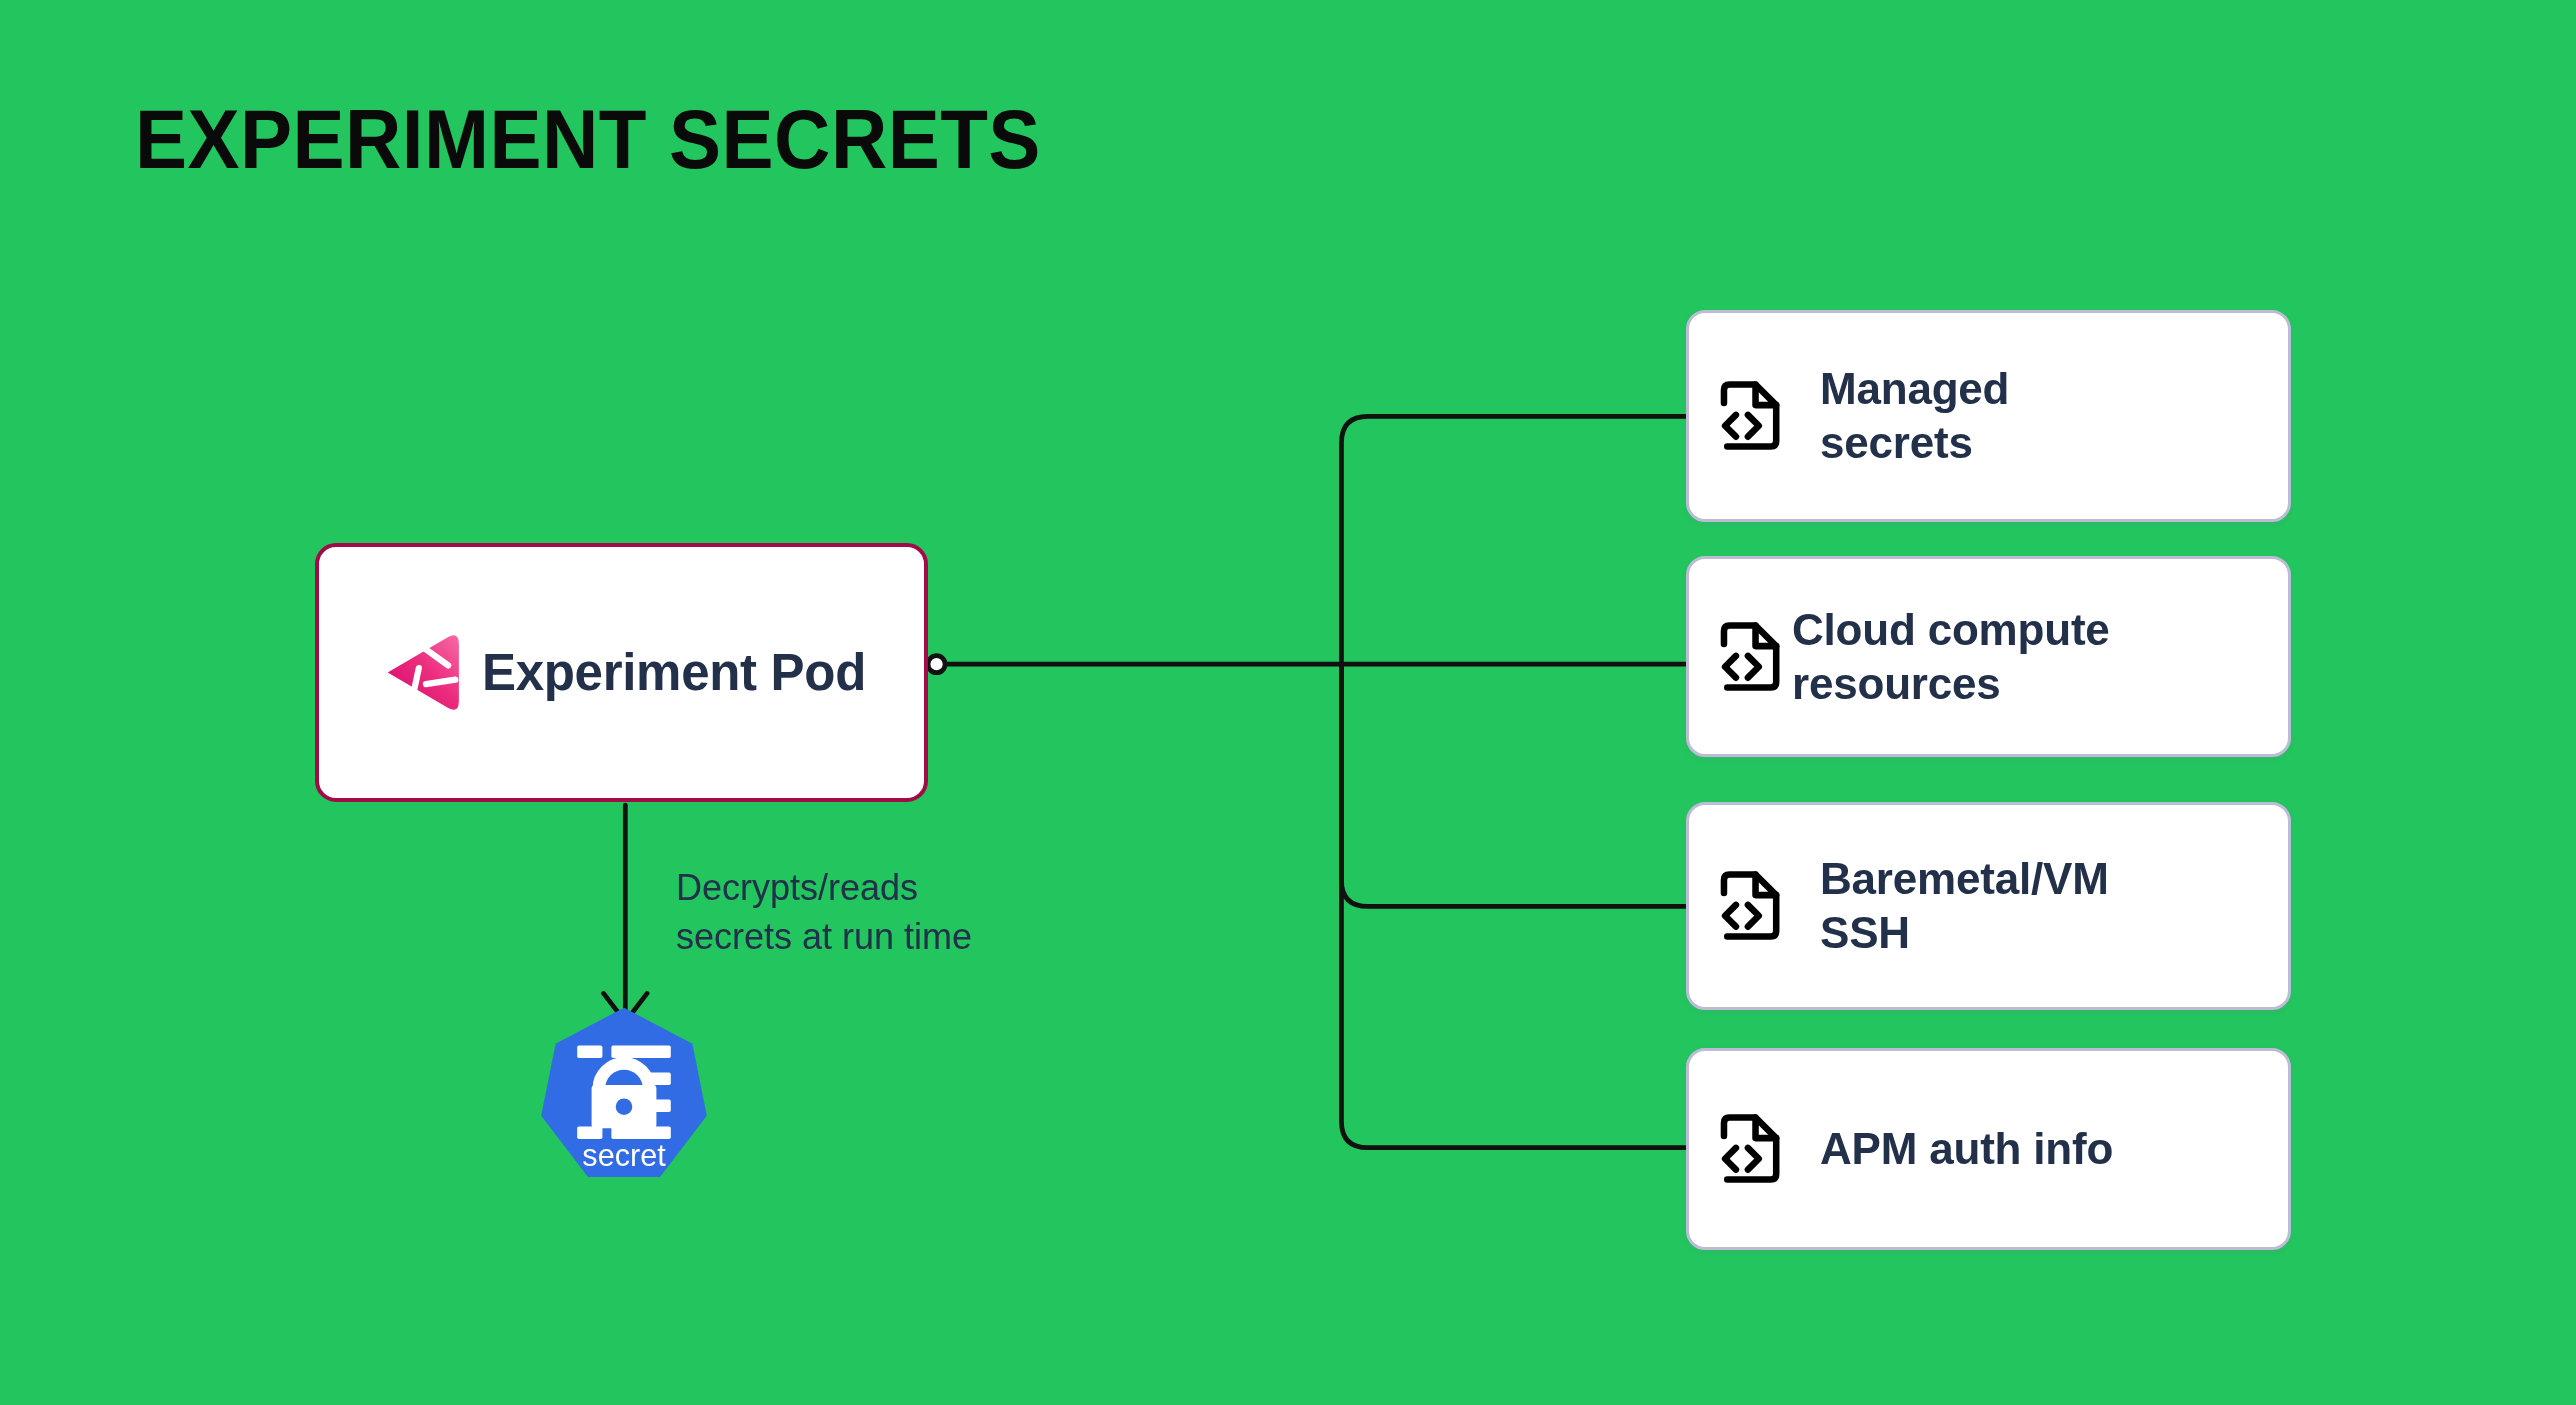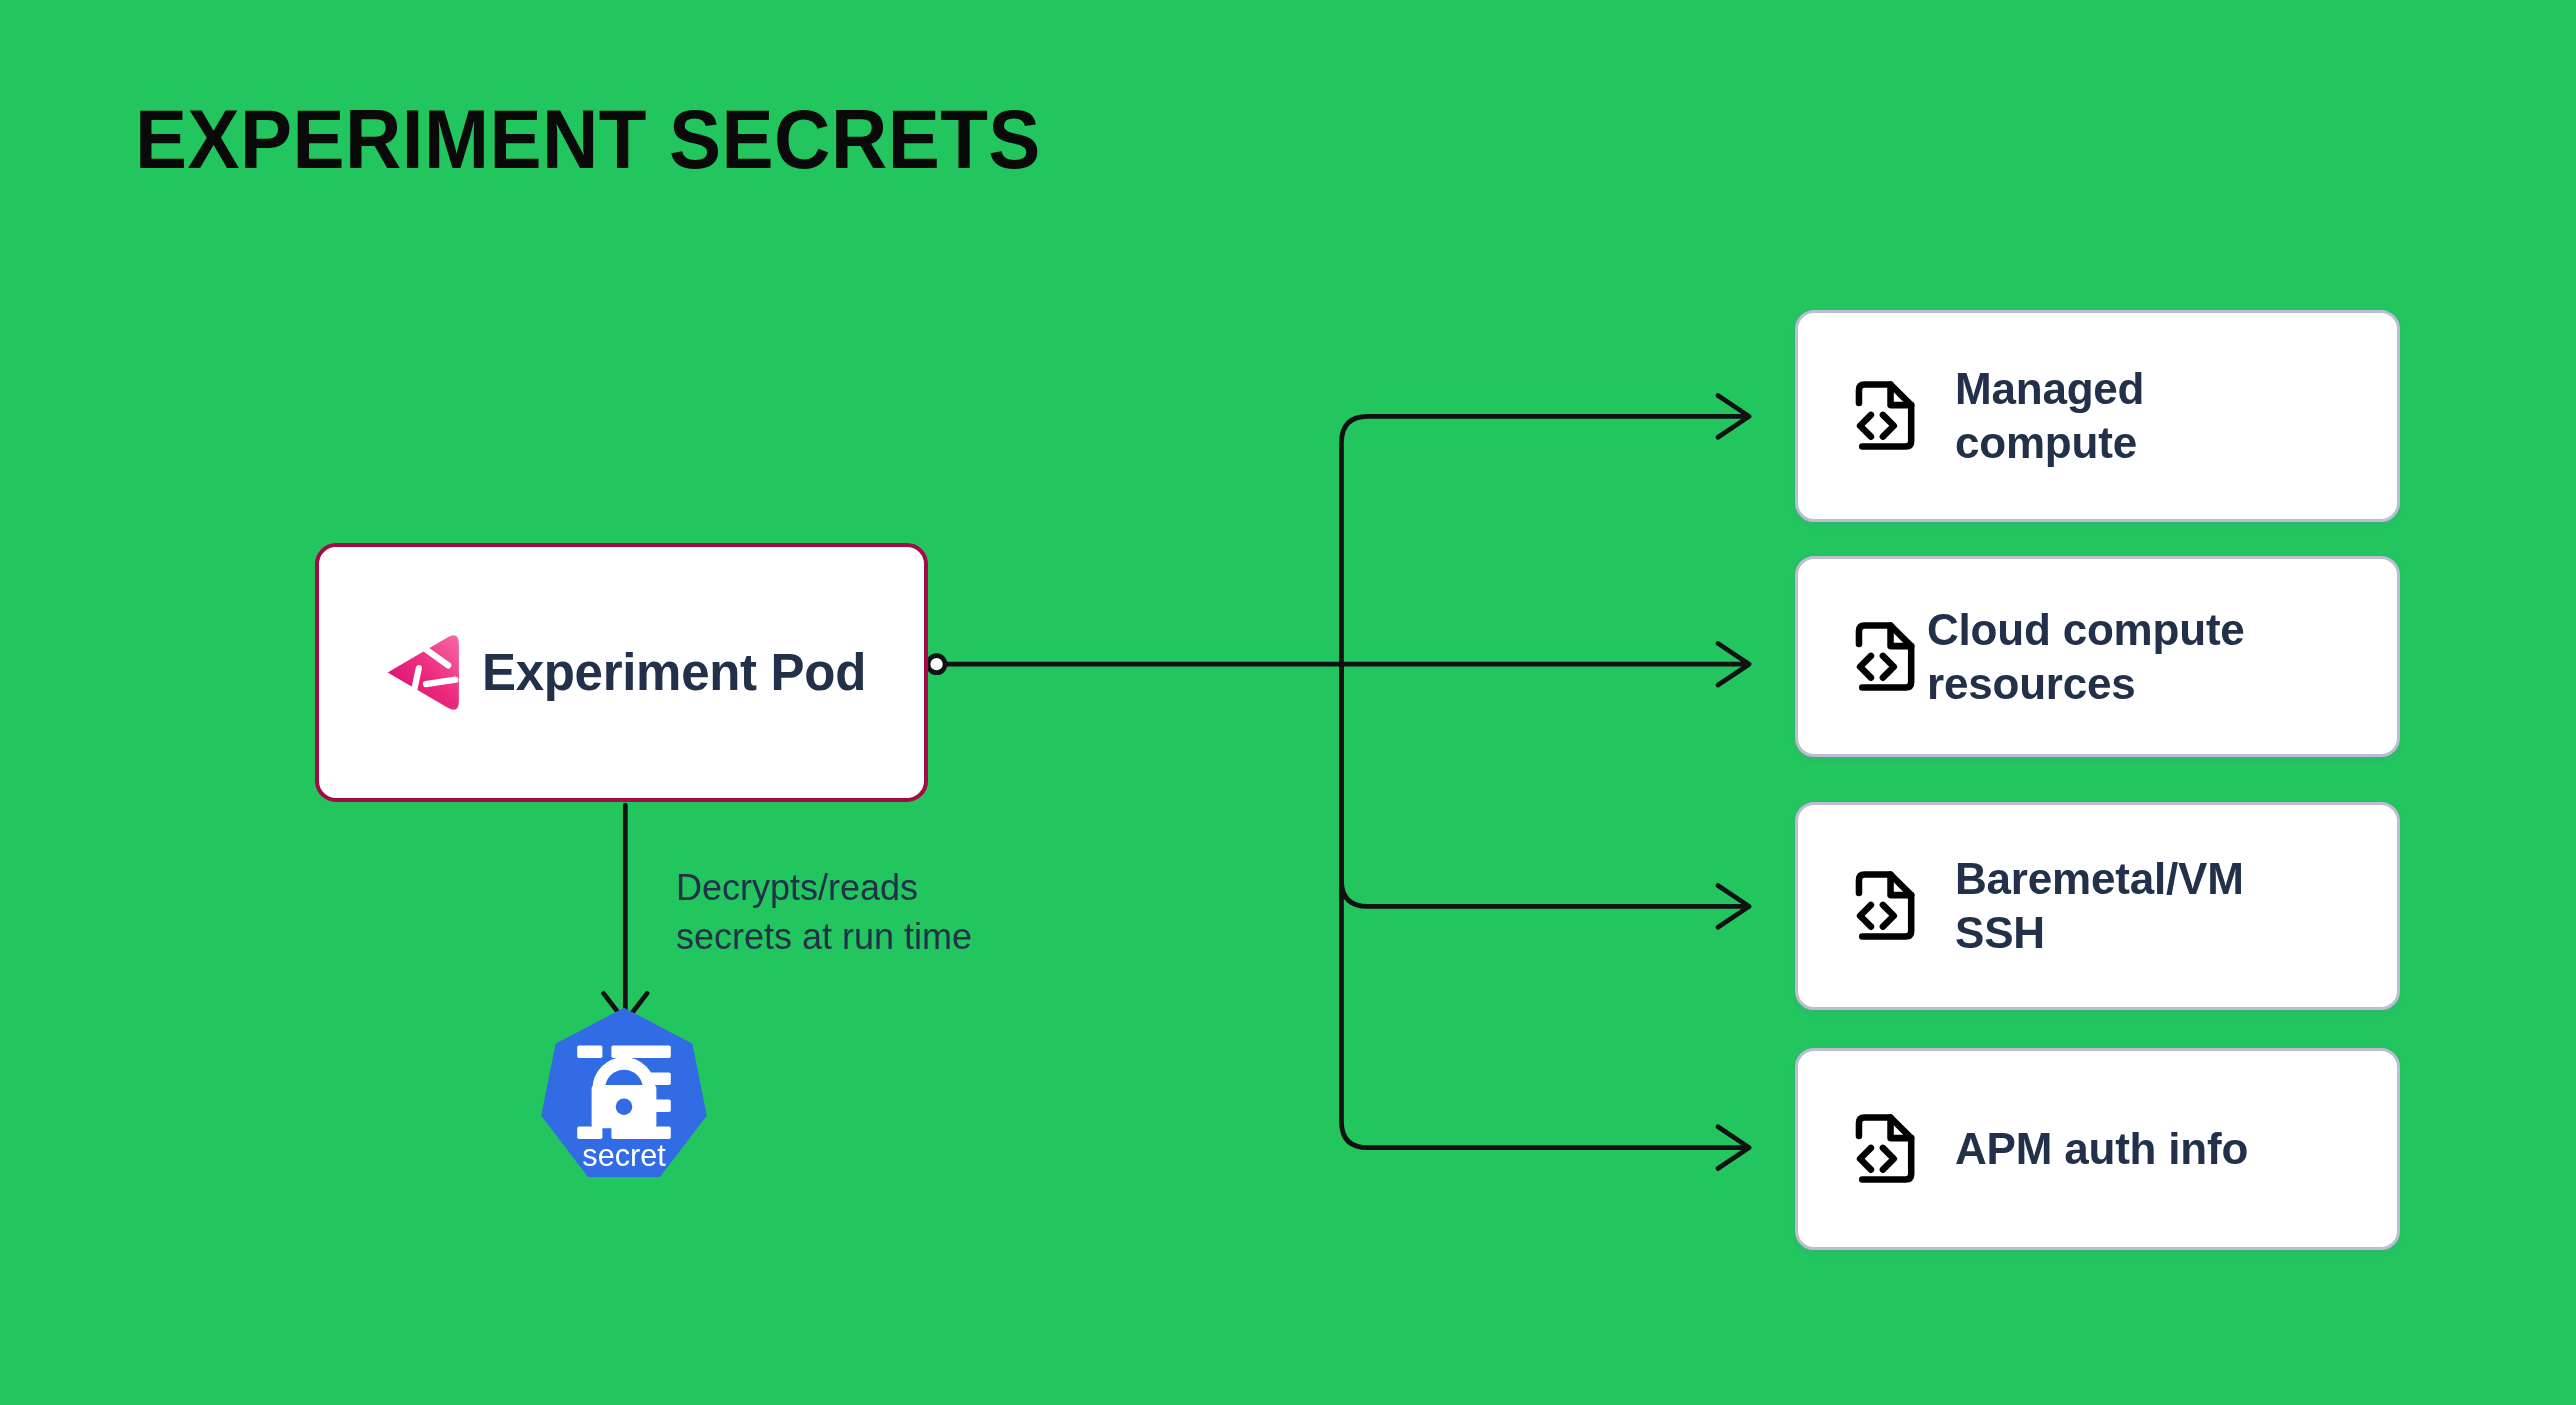--- a/index.html
+++ b/index.html
@@ -94,28 +94,28 @@
     left: 534px;
     top: 1004px;
     width: 180px;
     height: 182px;
   }
   #secret-node svg { width: 180px; height: 182px; display: block; }
 
   
   .card {
     position: absolute;
-    left: 1795px;
+    left: 1686px;
     width: 605px;
     background: #ffffff;
     border: 3.8px solid #BCBDD4;
     border-radius: 19px;
     display: flex;
     align-items: center;
-    padding-left: 51px;
+    padding-left: 25px;
     gap: 36px;
     box-shadow: 0 2.8px 4.7px rgba(120,124,160,0.16);
   }
 
   .card-icon { width: 70px; height: 74px; flex: 0 0 auto; display: block; }
 
   .card-label {
     font-size: 44px;
     font-weight: 700;
     color: #22304A;
@@ -210,21 +210,21 @@
 
   <div class="card" id="card-0">
     <svg class="card-icon" viewBox="0 0 64 68" xmlns="http://www.w3.org/2000/svg" fill="none" stroke="#000000" stroke-width="6" stroke-linecap="round" stroke-linejoin="round">
       <path d="M 9 22 L 9 10 Q 9 5 14 5 L 38 5 L 57 24 L 57 57 Q 57 62 52 62 L 12 62"></path>
       <path d="M 38 5 L 38 24 L 57 24"></path>
       <path d="M 20 33 L 10 43 L 20 53"></path>
       <path d="M 31 33 L 41 43 L 31 53"></path>
     </svg>
     <div class="card-label">
       <div>Managed</div>
-      <div>compute</div>
+      <div>secrets</div>
     </div>
   </div>
 
   <div class="card" id="card-1">
     <svg class="card-icon" viewBox="0 0 64 68" xmlns="http://www.w3.org/2000/svg" fill="none" stroke="#000000" stroke-width="6" stroke-linecap="round" stroke-linejoin="round">
       <path d="M 9 22 L 9 10 Q 9 5 14 5 L 38 5 L 57 24 L 57 57 Q 57 62 52 62 L 12 62"></path>
       <path d="M 38 5 L 38 24 L 57 24"></path>
       <path d="M 20 33 L 10 43 L 20 53"></path>
       <path d="M 31 33 L 41 43 L 31 53"></path>
     </svg>

